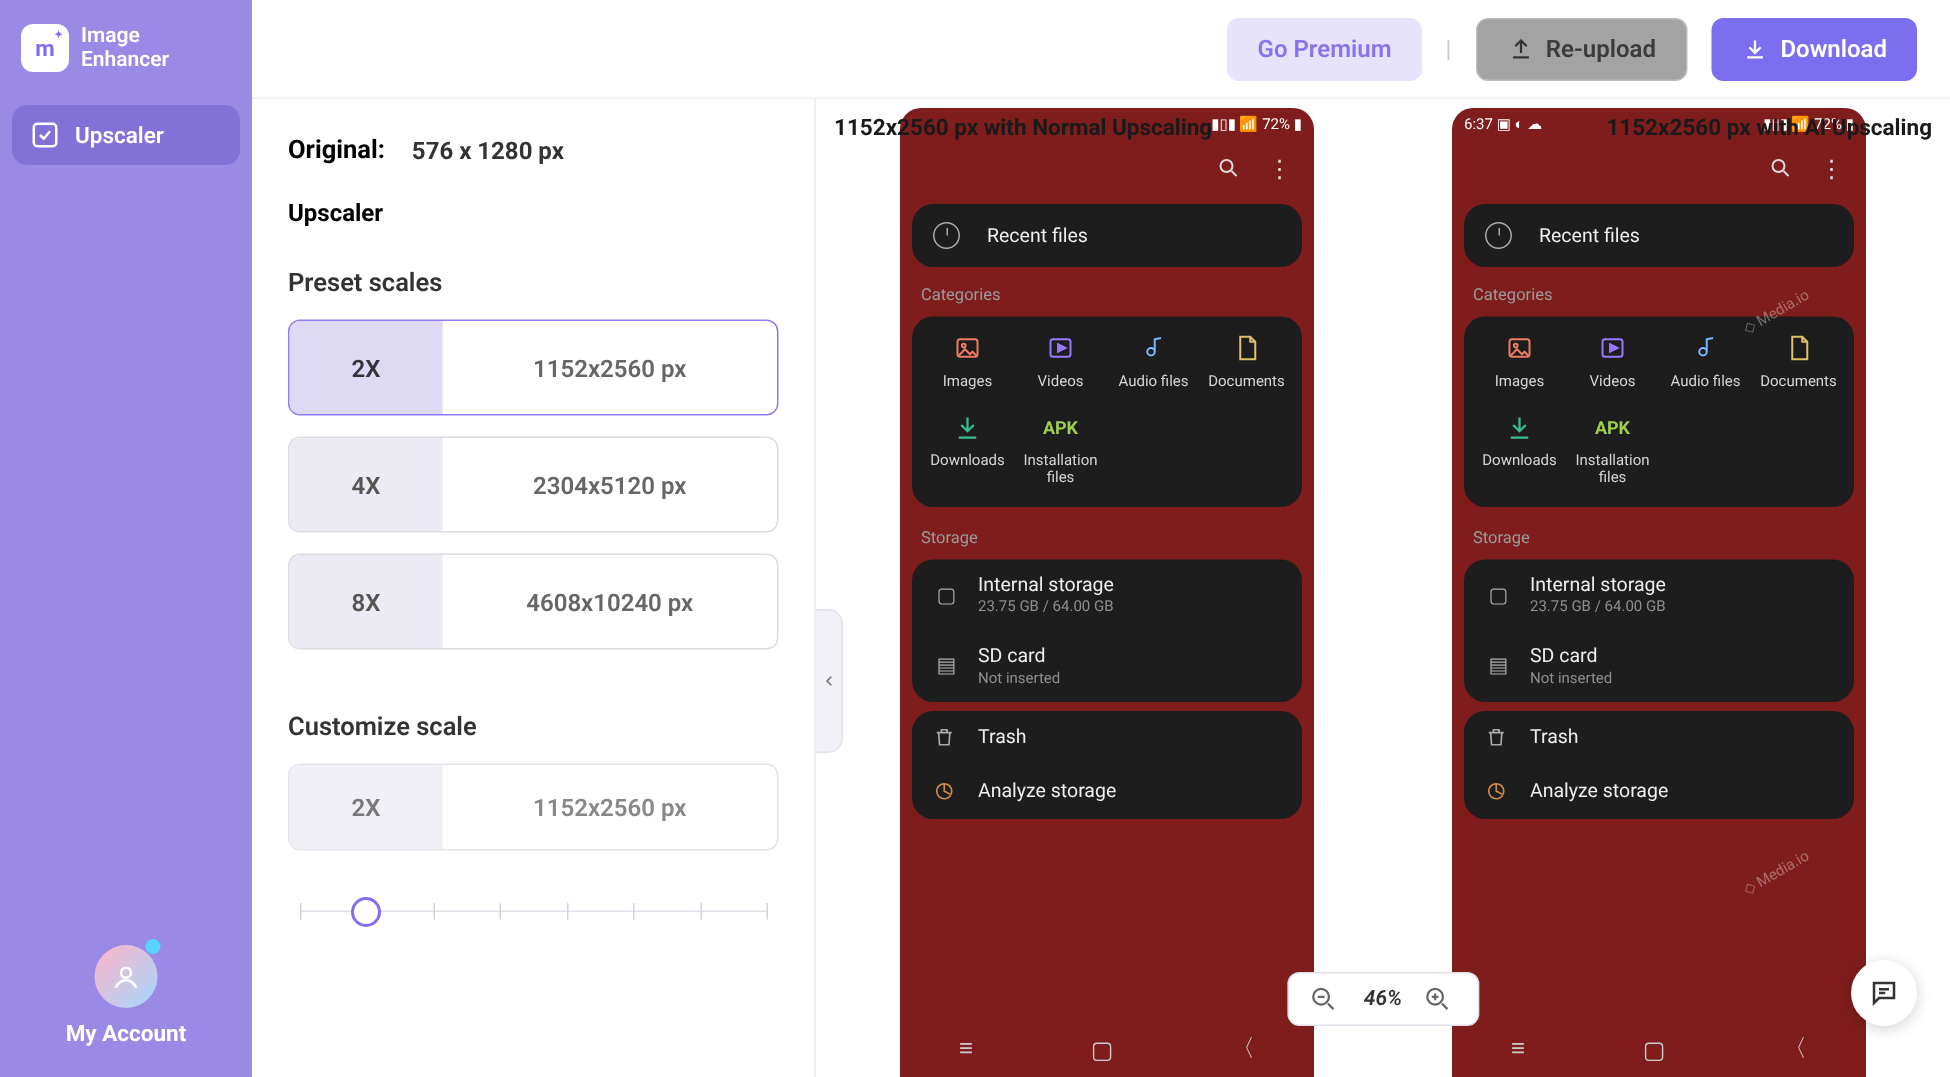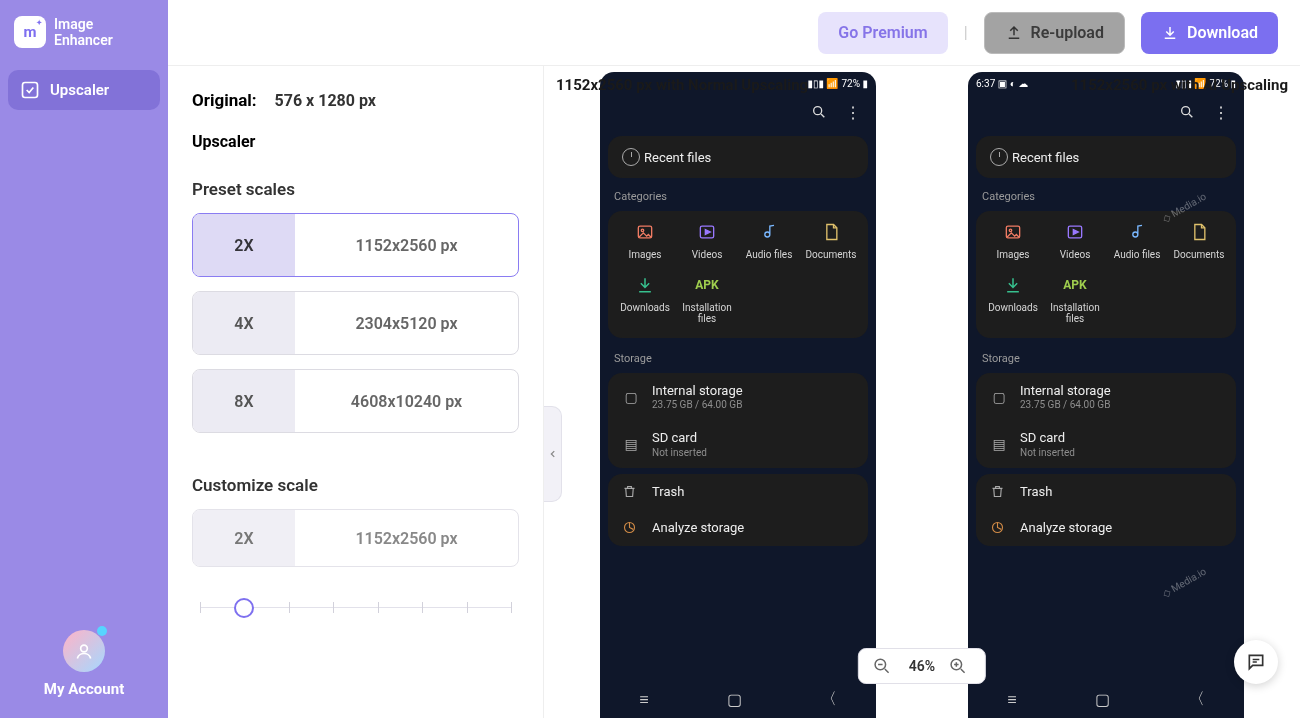--- a/index.html
+++ b/index.html
@@ -56,47 +56,47 @@
 .slider-thumb { position:absolute; top:7px; width:20px; height:20px; border:2.5px solid #7e70ef; border-radius:50%; background:#fff; transform:translateX(-50%); }
 
 .upscale-btn { margin-top:28px; height:48px; border-radius:8px; background:#d9d6e6; color:#fff; font-weight:700; font-size:18px; border:none; cursor:pointer;}
 
 
 .preview { flex:1; position:relative; background:#fff; overflow:hidden; }
 .collapse-tab { position:absolute; left:0; top:340px; width:18px; height:96px; background:#f2f1f7; border:1px solid #e2e1ea; border-left:none; border-radius:0 10px 10px 0; display:flex;align-items:center;justify-content:center; color:#999; cursor:pointer; z-index:5;}
 .panel-labels { position:absolute; top:10px; left:0; right:0; display:flex; justify-content:space-between; padding:0 12px; font-weight:700; font-size:15px; color:#1a1a1a; z-index:4;}
 
 .phones { position:absolute; top:6px; left:0; right:0; bottom:0; display:flex; justify-content:space-around; gap:40px; padding:0 30px; }
-.phone { width:276px; background:#0f172a; border-radius:14px 14px 0 0; overflow:hidden; position:relative; }
+.phone { width:276px; background:#7f1d1d; border-radius:14px 14px 0 0; overflow:hidden; position:relative; }
 .statusbar { height:22px; display:flex; justify-content:flex-end; align-items:center; gap:4px; padding:0 8px; font-size:10px; color:#fff; }
 .statusbar.left-time { justify-content:space-between; }
 .phone-toolbar { height:36px; display:flex; justify-content:flex-end; align-items:center; gap:18px; padding:0 14px; color:#ddd; }
 
 .pill { margin:6px 8px; background:#1d1d1d; border-radius:14px; }
-.row-recent { display:flex; align-items:center; gap:4px; padding:12px 14px; color:#eee; font-size:13px;}
+.row-recent { display:flex; align-items:center; gap:18px; padding:12px 14px; color:#eee; font-size:13px;}
 .row-recent .ric { width:18px; height:18px; border:1.4px solid #aaa; border-radius:50%; position:relative;}
 .row-recent .ric::after{content:"";position:absolute;left:50%;top:20%;width:1px;height:5px;background:#aaa;}
 .cat-label { color:#9b9b9b; font-size:11px; padding:6px 14px 2px;}
 .cat-grid { display:grid; grid-template-columns:repeat(4,1fr); row-gap:14px; padding:10px 6px 14px; text-align:center; }
 .cat-item { color:#d5d5d5; font-size:10px;}
 .cat-ico { width:22px;height:22px;margin:0 auto 6px; display:flex;align-items:center;justify-content:center; }
 .img-ico{color:#ef7b63;} .vid-ico{color:#9978ff;} .aud-ico{color:#7ab8ff;}
 .doc-ico{color:#e0c16c;} .dl-ico{color:#37c08e;} .apk-ico{color:#9fce4e; font-weight:700; font-size:12px;}
 .stor-label{ color:#9b9b9b; font-size:11px; padding:8px 14px 2px;}
 .stor-row{ display:flex; align-items:center; gap:12px; padding:10px 14px; }
 .stor-left-ico{ width:18px; color:#aaa; font-size:14px; text-align:center;}
 .stor-txt{ color:#eee; font-size:13px; line-height:1.25;}
 .stor-sub{ color:#8e8e8e; font-size:10px;}
 .nav-bar{ position:absolute; bottom:0; left:0; right:0; height:38px; display:flex; justify-content:space-around; align-items:center; color:#ccc; }
 
 .watermark-a,.watermark-b{ position:absolute; color:rgba(255,255,255,0.35); font-size:10px; transform:rotate(-30deg); pointer-events:none;}
 .watermark-a{ top:130px; right:36px;} .watermark-b{ bottom:130px; right:36px;}
 
 
-.zoom-ctrl { position:absolute; bottom:34px; left:50%; transform:translateX(-50%); display:flex; align-items:center; gap:14px; background:#fff; border:1px solid #e1e0e8; border-radius:8px; padding:8px 14px; z-index:6;}
+.zoom-ctrl { position:absolute; bottom:34px; left:50%; transform:translateX(-50%); display:flex; align-items:center; gap:14px; background:#fff; border:1px solid #e1e0e8; border-radius:8px; padding:8px 14px; z-index:6;font-style:italic;}
 .zoom-ctrl .z { width:22px; text-align:center; color:#666; cursor:pointer;}
 .zoom-val { font-weight:600; color:#333; font-size:14px;}
 
 .feedback-fab { position:absolute; bottom:34px; right:22px; width:44px; height:44px; border-radius:50%; background:#fff; box-shadow:0 2px 10px rgba(0,0,0,0.18); display:flex;align-items:center;justify-content:center; color:#333; z-index:6; cursor:pointer;}
 
 svg { display:block; }
 </style>
 </head>
 <body>
 

